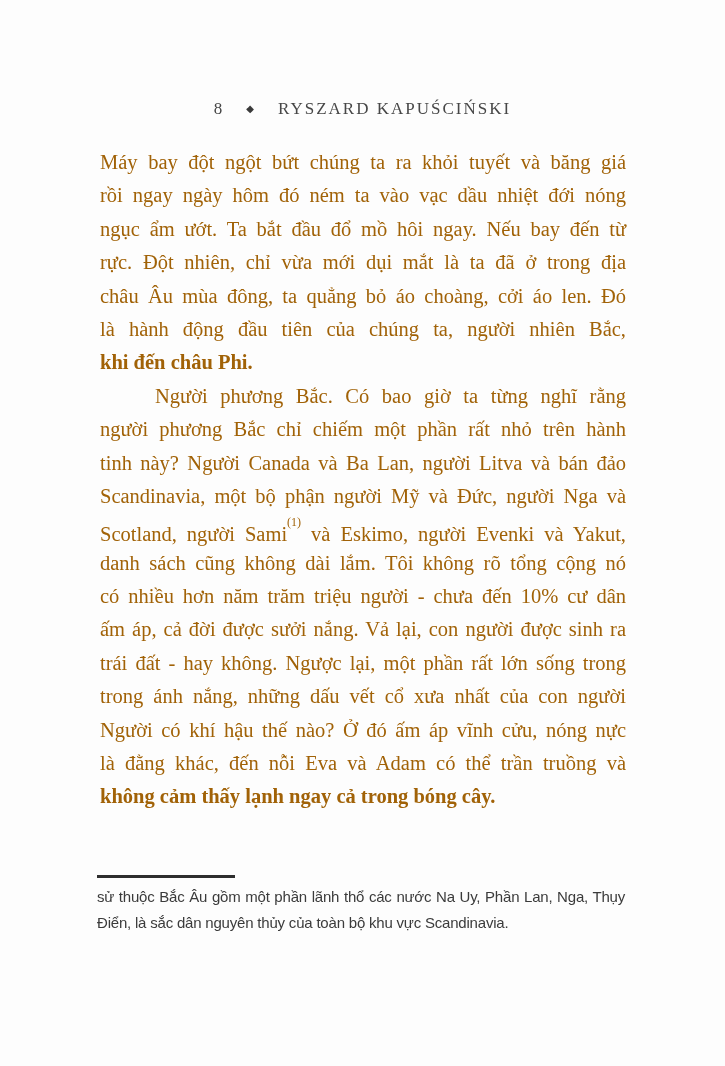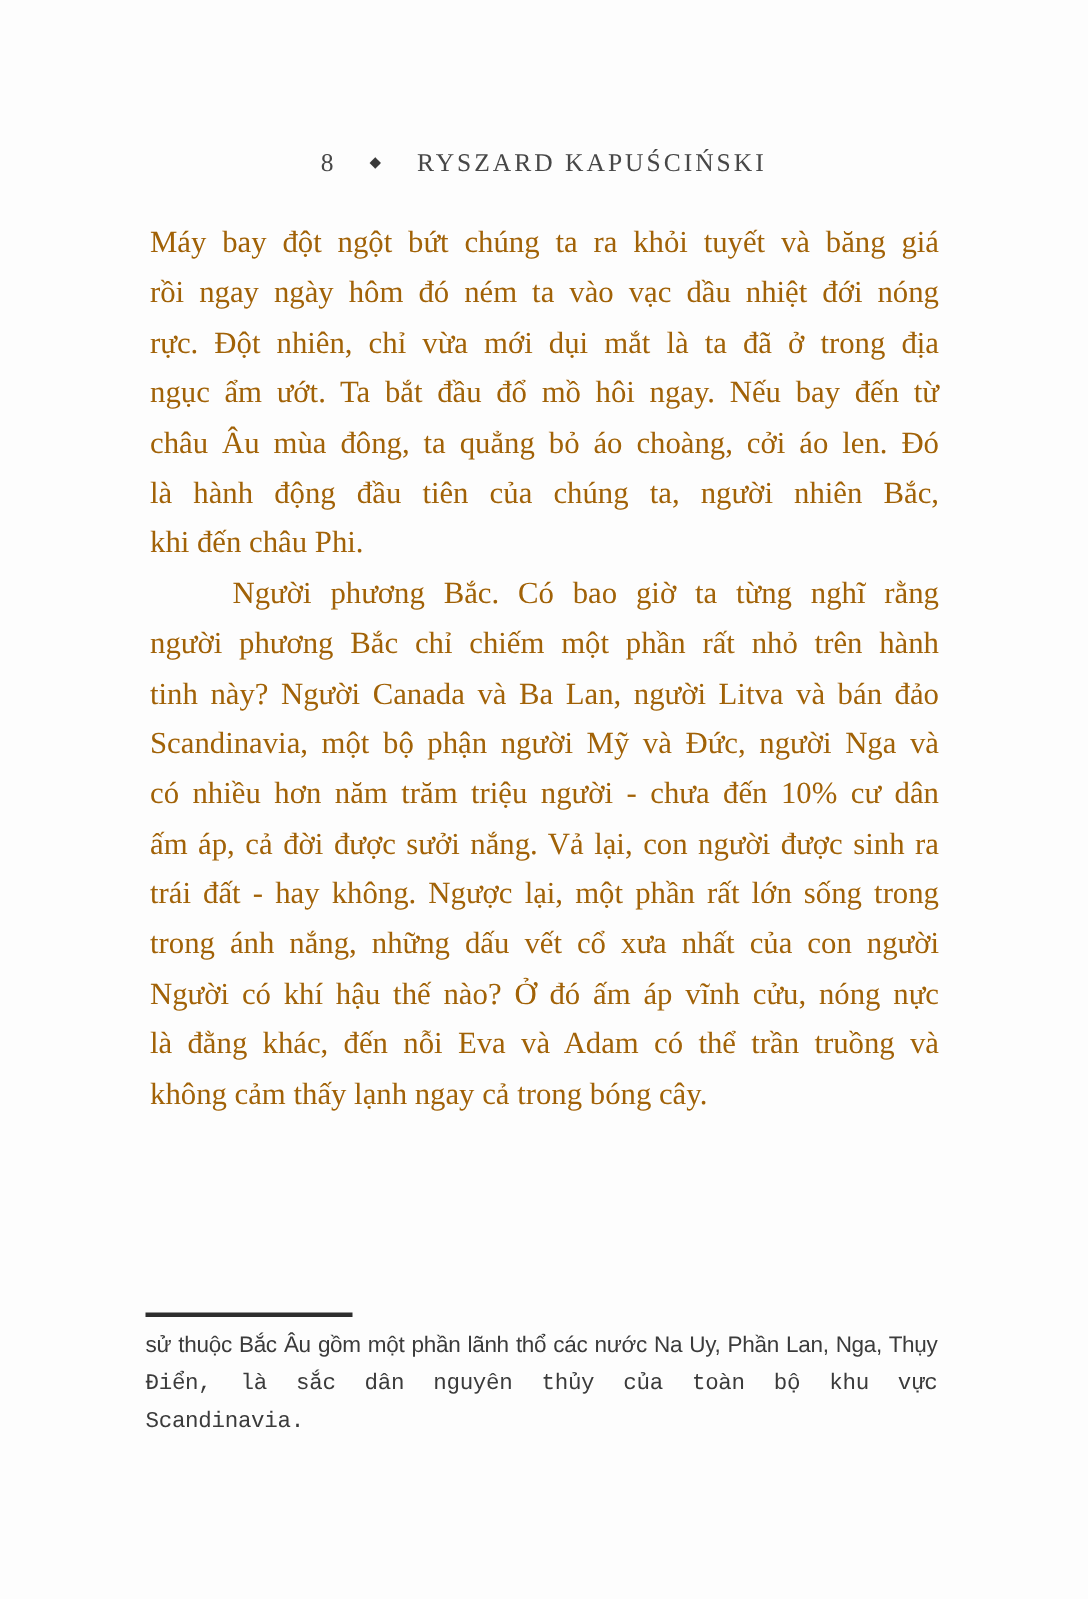--- a/index.html
+++ b/index.html
@@ -50,20 +50,21 @@
   }
   .line {
     height: 33.4px;
     line-height: 33.4px;
     text-align: justify;
     text-align-last: justify;
     white-space: normal;
   }
   .line.para-end {
     text-align-last: left;
+    font-weight: bold;
   }
   .line.indent {
     text-indent: 55px;
   }
   .fn-ref {
     font-size: 12px;
     position: relative;
     top: -7px;
     letter-spacing: 0;
   }
@@ -87,46 +88,47 @@
     color: #3b3b3b;
   }
   .fn-line {
     height: 25.5px;
     line-height: 25.5px;
     text-align: justify;
     text-align-last: justify;
   }
   .fn-line.last {
     text-align-last: left;
-    font-family: Liberation Mono, monospace;
   }
 </style>
 </head>
 <body>
 
 <div class="page">
 
   <div class="running-head">
     <span class="page-num">8</span>
     <span class="diamond">◆</span>
     <span class="author">RYSZARD KAPUŚCIŃSKI</span>
   </div>
 
   <div class="body-text">
     <div class="line">Máy bay đột ngột bứt chúng ta ra khỏi tuyết và băng giá</div>
     <div class="line">rồi ngay ngày hôm đó ném ta vào vạc dầu nhiệt đới nóng</div>
+    <div class="line">ngục ẩm ướt. Ta bắt đầu đổ mồ hôi ngay. Nếu bay đến từ</div>
     <div class="line">rực. Đột nhiên, chỉ vừa mới dụi mắt là ta đã ở trong địa</div>
-    <div class="line">ngục ẩm ướt. Ta bắt đầu đổ mồ hôi ngay. Nếu bay đến từ</div>
     <div class="line">châu Âu mùa đông, ta quẳng bỏ áo choàng, cởi áo len. Đó</div>
     <div class="line">là hành động đầu tiên của chúng ta, người nhiên Bắc,</div>
     <div class="line para-end">khi đến châu Phi.</div>
     <div class="line indent">Người phương Bắc. Có bao giờ ta từng nghĩ rằng</div>
     <div class="line">người phương Bắc chỉ chiếm một phần rất nhỏ trên hành</div>
     <div class="line">tinh này? Người Canada và Ba Lan, người Litva và bán đảo</div>
     <div class="line">Scandinavia, một bộ phận người Mỹ và Đức, người Nga và</div>
+    <div class="line"><span>Scotland, người Sami</span><sup class="fn-ref">(1)</sup><span> và Eskimo, người Evenki và Yakut,</span></div>
+    <div class="line">danh sách cũng không dài lắm. Tôi không rõ tổng cộng nó</div>
     <div class="line">có nhiều hơn năm trăm triệu người - chưa đến 10% cư dân</div>
     <div class="line">ấm áp, cả đời được sưởi nắng. Vả lại, con người được sinh ra</div>
     <div class="line">trái đất - hay không. Ngược lại, một phần rất lớn sống trong</div>
     <div class="line">trong ánh nắng, những dấu vết cổ xưa nhất của con người</div>
     <div class="line">Người có khí hậu thế nào? Ở đó ấm áp vĩnh cửu, nóng nực</div>
     <div class="line">là đằng khác, đến nỗi Eva và Adam có thể trần truồng và</div>
     <div class="line para-end">không cảm thấy lạnh ngay cả trong bóng cây.</div>
   </div>
 
   <div class="footnote-rule"></div>

